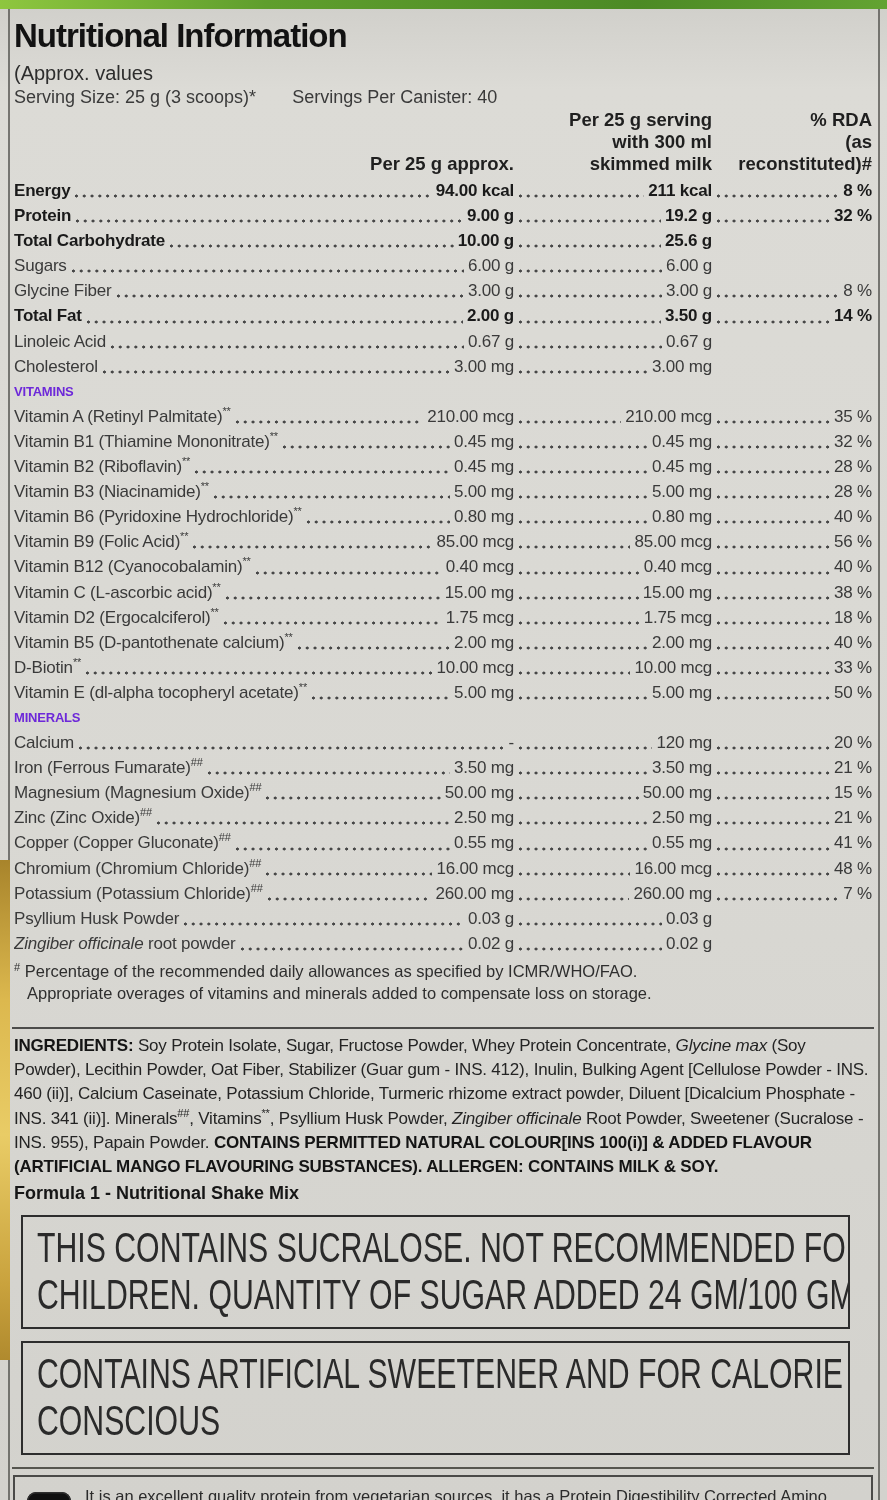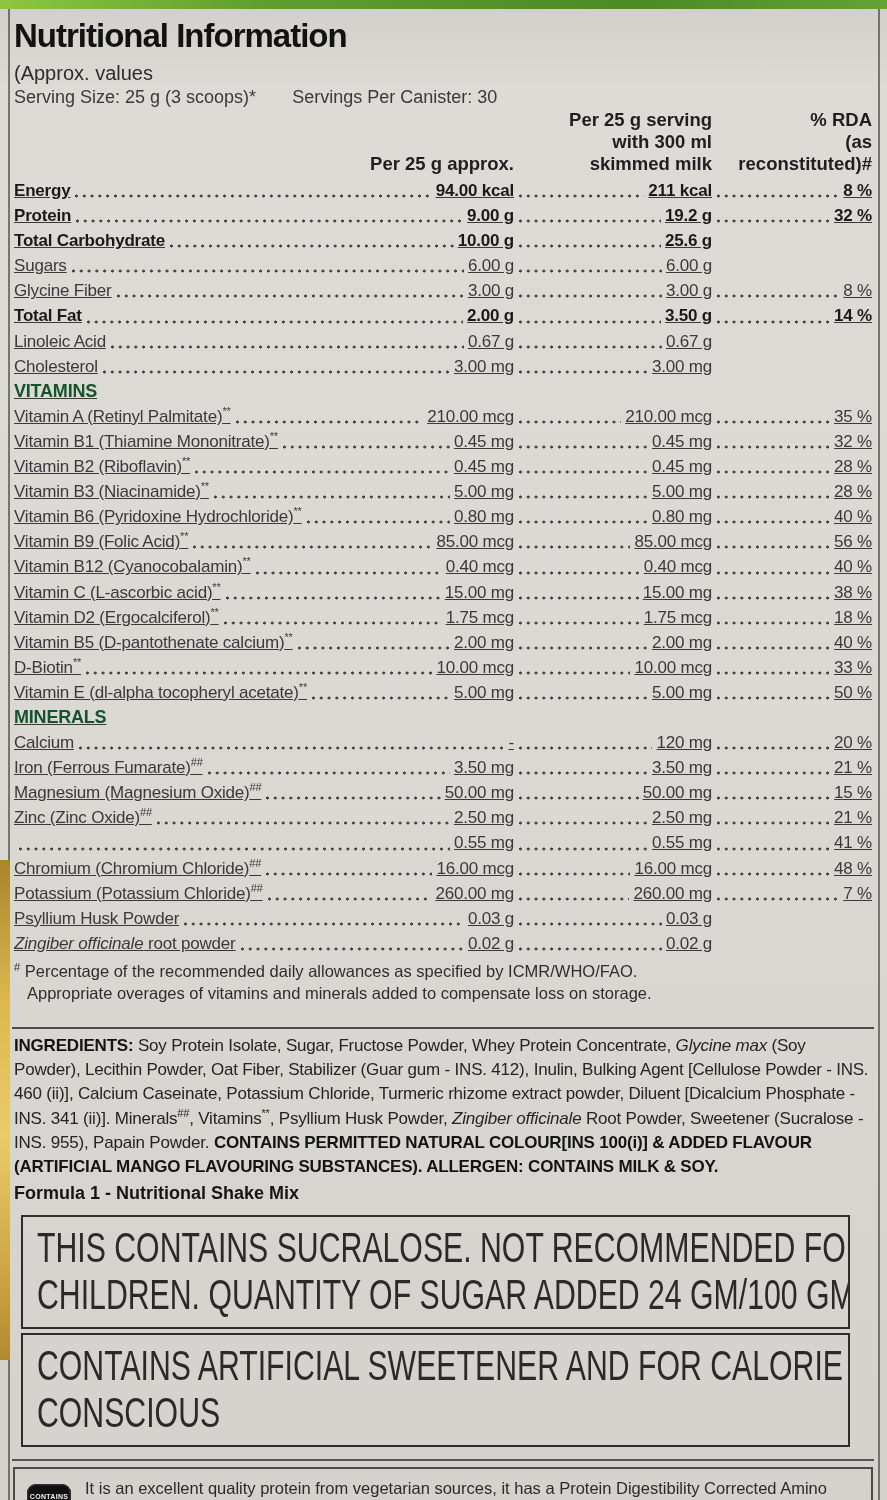--- a/index.html
+++ b/index.html
@@ -18,41 +18,41 @@
   
   .title-row{display:flex;justify-content:space-between;align-items:flex-start;padding:7px 0 0 2px;flex-direction:column;}
   .title{font-size:33px;font-weight:800;letter-spacing:-1px;color:#121212;line-height:40px;}
   .approx{font-size:20px;color:#2d2d2d;margin:6px -6px 0 0;white-space:nowrap;}
   .serving-row{display:flex;gap:36px;font-size:18px;color:#3a3a3a;line-height:24px;padding-left:2px;text-align:right;}
   
   .grid3{display:grid;grid-template-columns:1fr 198px 160px;}
   .colhead{align-items:end;font-weight:700;font-size:18.5px;line-height:22px;color:#1f1f1f;
     margin:0 0 3px 0;padding:0 2px;}
   .colhead .ch{text-align:right;}
-  .tbl{padding:0 2px;font-size:17px;color:#3a3a3a;letter-spacing:-0.2px;text-decoration:underline;}
-  .sec{font-weight:700;font-size:18px;line-height:25.1px;height:25.1px;color:#14532d;}
+  .tbl{padding:0 2px;font-size:17px;color:#3a3a3a;letter-spacing:-0.2px;}
+  .sec{font-weight:700;font-size:13px;line-height:25.1px;height:25.1px;color:#6d28d9;}
   .row{line-height:25.1px;height:25.1px;}
   .row.b{font-weight:700;color:#1a1a1a;}
   .c{display:flex;align-items:baseline;overflow:hidden;white-space:nowrap;}
   .dots{flex:1 1 auto;min-width:6px;height:6px;align-self:flex-end;margin:0 4px 4px 4px;
     background-image:radial-gradient(circle at 2.5px 3px,#474747 1.35px,rgba(0,0,0,0) 1.75px);
     background-size:7.8px 6px;background-repeat:repeat-x;}
   sup{font-size:11px;line-height:0;}
   
   .footnotes{font-size:16.5px;line-height:22px;color:#2e2e2e;margin:4px 0 23px 2px;}
   .footnotes .fn2{padding-left:13px;}
   .divider{border-top:2.5px solid #4c4c4a;margin:0;}
   
   .ingredients{font-size:17px;line-height:24.2px;color:#242424;margin:5px 4px 0 2px;letter-spacing:-0.2px;}
   .bseg{font-weight:700;color:#141414;}
   .iseg{font-style:italic;}
   .formula{font-size:18px;font-weight:700;line-height:26px;margin:1px 0 0 2px;color:#161616;}
   
   .warnbox{border:2.5px solid #2d2d2d;margin:9px 24px 0 9px;padding:7px 14px 9px 14px;overflow:hidden;}
-  .warnbox + .warnbox{margin-top:4px;}
+  .warnbox + .warnbox{margin-top:12px;}
   .wline{font-size:42px;line-height:47px;font-weight:400;color:#2a2a2a;white-space:nowrap;
     transform:scaleX(0.72);transform-origin:left center;}
   
   .divider2{border-top:2px solid #55554f;margin:12px 0 6px 0;}
   .pdcaas{border:2px solid #4a4a48;margin:0 1px;padding:8px 12px;display:flex;align-items:center;gap:14px;box-sizing:border-box;}
   .badge{width:44px;height:52px;background:#101010;border-radius:9px;color:#f0f0f0;flex:none;
     display:flex;flex-direction:column;justify-content:center;text-align:center;
     font-size:7px;line-height:8.5px;font-weight:700;letter-spacing:.3px;box-shadow:inset 0 0 0 1.5px #2e2e2e;}
   .pdcaas-text{font-size:16.5px;line-height:22px;color:#2b2b2b;}
 </style>
@@ -64,21 +64,21 @@
 
 <div class="sheet">
 
   <div class="title-row">
     <div class="title">Nutritional Information</div>
     <div class="approx">(Approx. values</div>
   </div>
 
   <div class="serving-row">
     <span>Serving Size: 25 g (3 scoops)*</span>
-    <span>Servings Per Canister: 30</span>
+    <span>Servings Per Canister: 40</span>
   </div>
 
   <div class="grid3 colhead">
     <div class="ch">Per 25 g approx.</div>
     <div class="ch">Per 25 g serving<br>with 300 ml<br>skimmed milk</div>
     <div class="ch">% RDA<br>(as reconstituted)#</div>
   </div>
 
   <div class="tbl">
       <div class="grid3 row b">
@@ -426,20 +426,21 @@
           <span class="dots"></span>
           <span class="val">2.50 mg</span>
         </div>
         <div class="c">
           <span class="dots"></span>
           <span class="val">21 %</span>
         </div>
       </div>
       <div class="grid3 row">
         <div class="c">
+          <span class="lbl">Copper (Copper Gluconate)<sup>##</sup></span>
           <span class="dots"></span>
           <span class="val">0.55 mg</span>
         </div>
         <div class="c">
           <span class="dots"></span>
           <span class="val">0.55 mg</span>
         </div>
         <div class="c">
           <span class="dots"></span>
           <span class="val">41 %</span>

